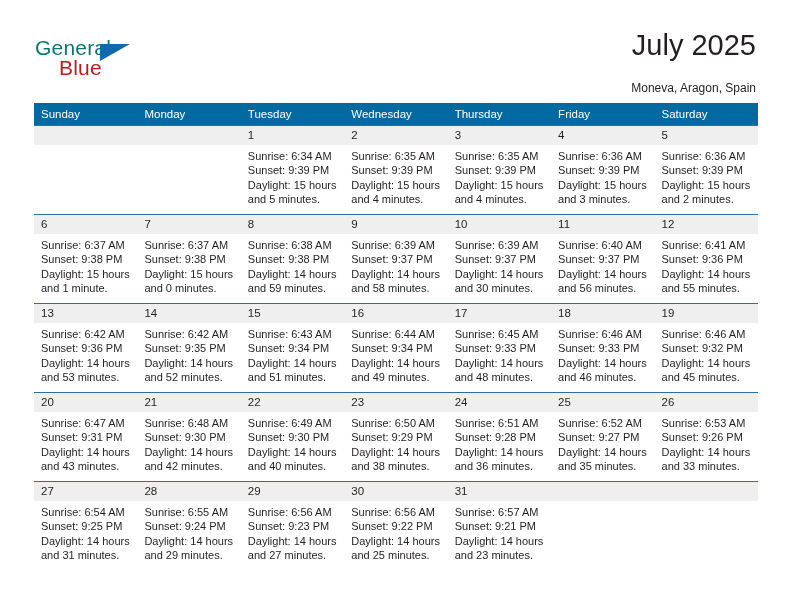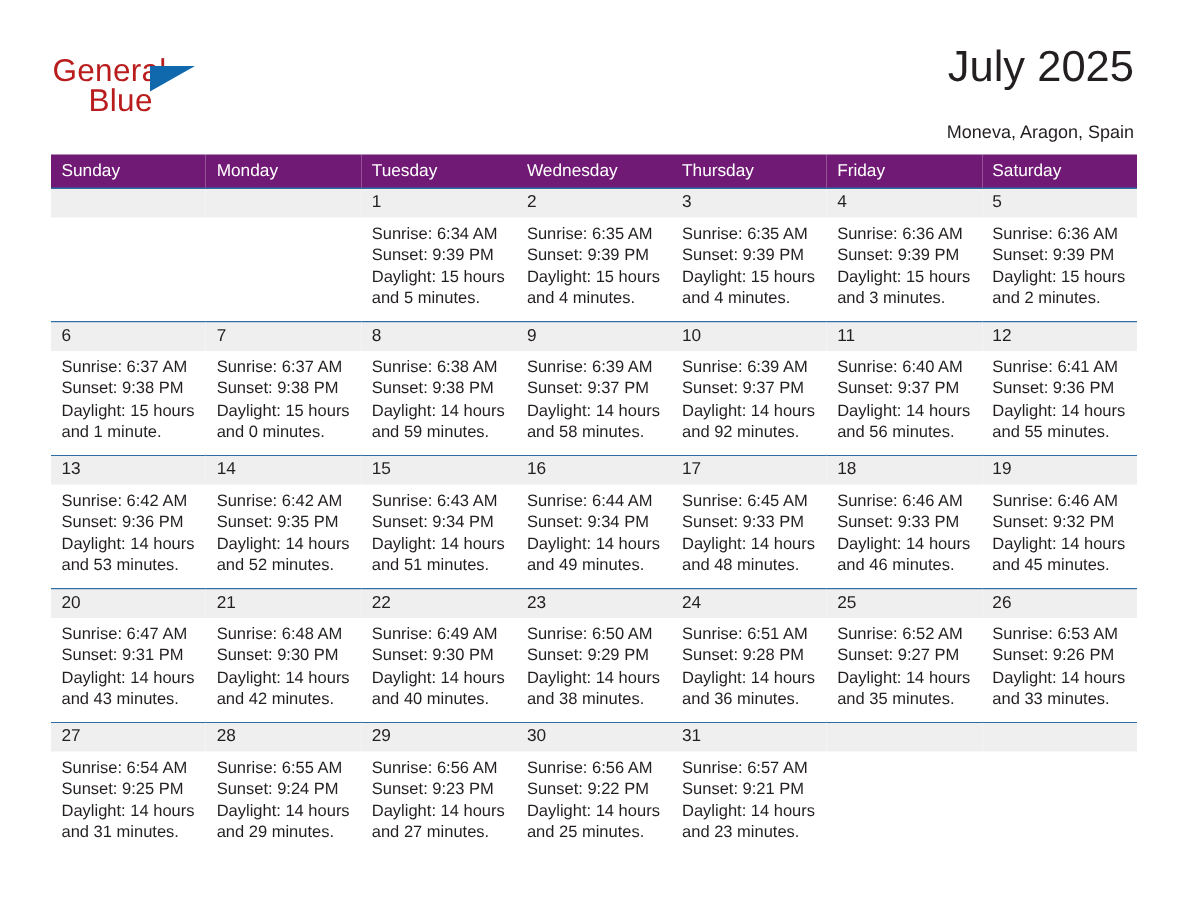--- a/index.html
+++ b/index.html
@@ -34,21 +34,21 @@
     top: 36px;
     width: 190px;
     height: 52px;
   }
   .brand-general {
     position: absolute;
     left: 0;
     top: 0;
     font-size: 21px;
     letter-spacing: 0.2px;
-    color: #b91c1c;
+    color: #0f766e;
     font-family: "Liberation Sans", sans-serif;
   }
   .brand-blue {
     position: absolute;
     left: 24px;
     top: 20px;
     font-size: 21px;
     letter-spacing: 0.2px;
     color: #b91c1c;
     font-family: "Liberation Sans", sans-serif;
@@ -86,21 +86,21 @@
   
   .calendar {
     position: absolute;
     left: 34px;
     top: 103px;
     width: 724px;
     border-collapse: collapse;
     table-layout: fixed;
   }
   .calendar th {
-    background: #701a75;
+    background: #0369a1;
     color: #ffffff;
     font-size: 11.5px;
     font-weight: normal;
     text-align: left;
     padding: 5px 0 5px 7px;
     height: 12px;
     border: none;
   }
   .calendar td {
     vertical-align: top;
@@ -257,21 +257,21 @@
               <div>Daylight: 14 hours</div>
               <div>and 58 minutes.</div>
             </div>
           </td>
           <td class="day-cell">
             <div class="daynum-strip">10</div>
             <div class="cell-body">
               <div>Sunrise: 6:39 AM</div>
               <div>Sunset: 9:37 PM</div>
               <div>Daylight: 14 hours</div>
-              <div>and 92 minutes.</div>
+              <div>and 30 minutes.</div>
             </div>
           </td>
           <td class="day-cell">
             <div class="daynum-strip">11</div>
             <div class="cell-body">
               <div>Sunrise: 6:40 AM</div>
               <div>Sunset: 9:37 PM</div>
               <div>Daylight: 14 hours</div>
               <div>and 56 minutes.</div>
             </div>

